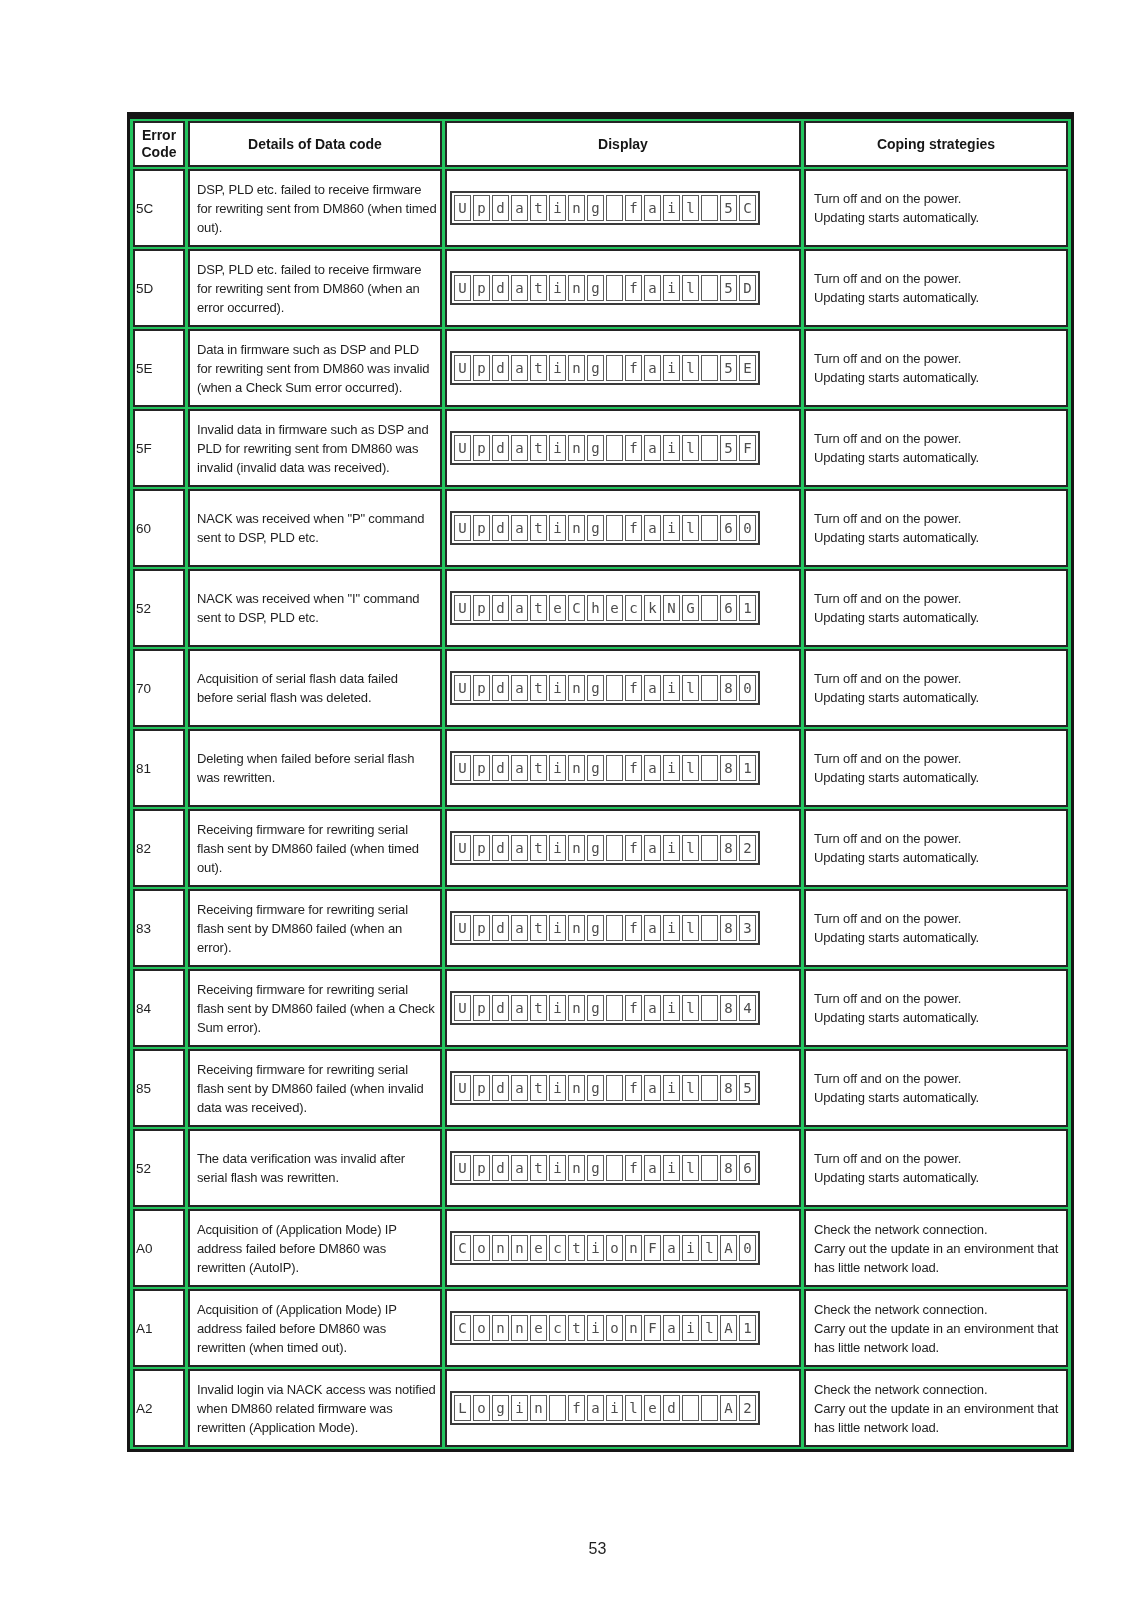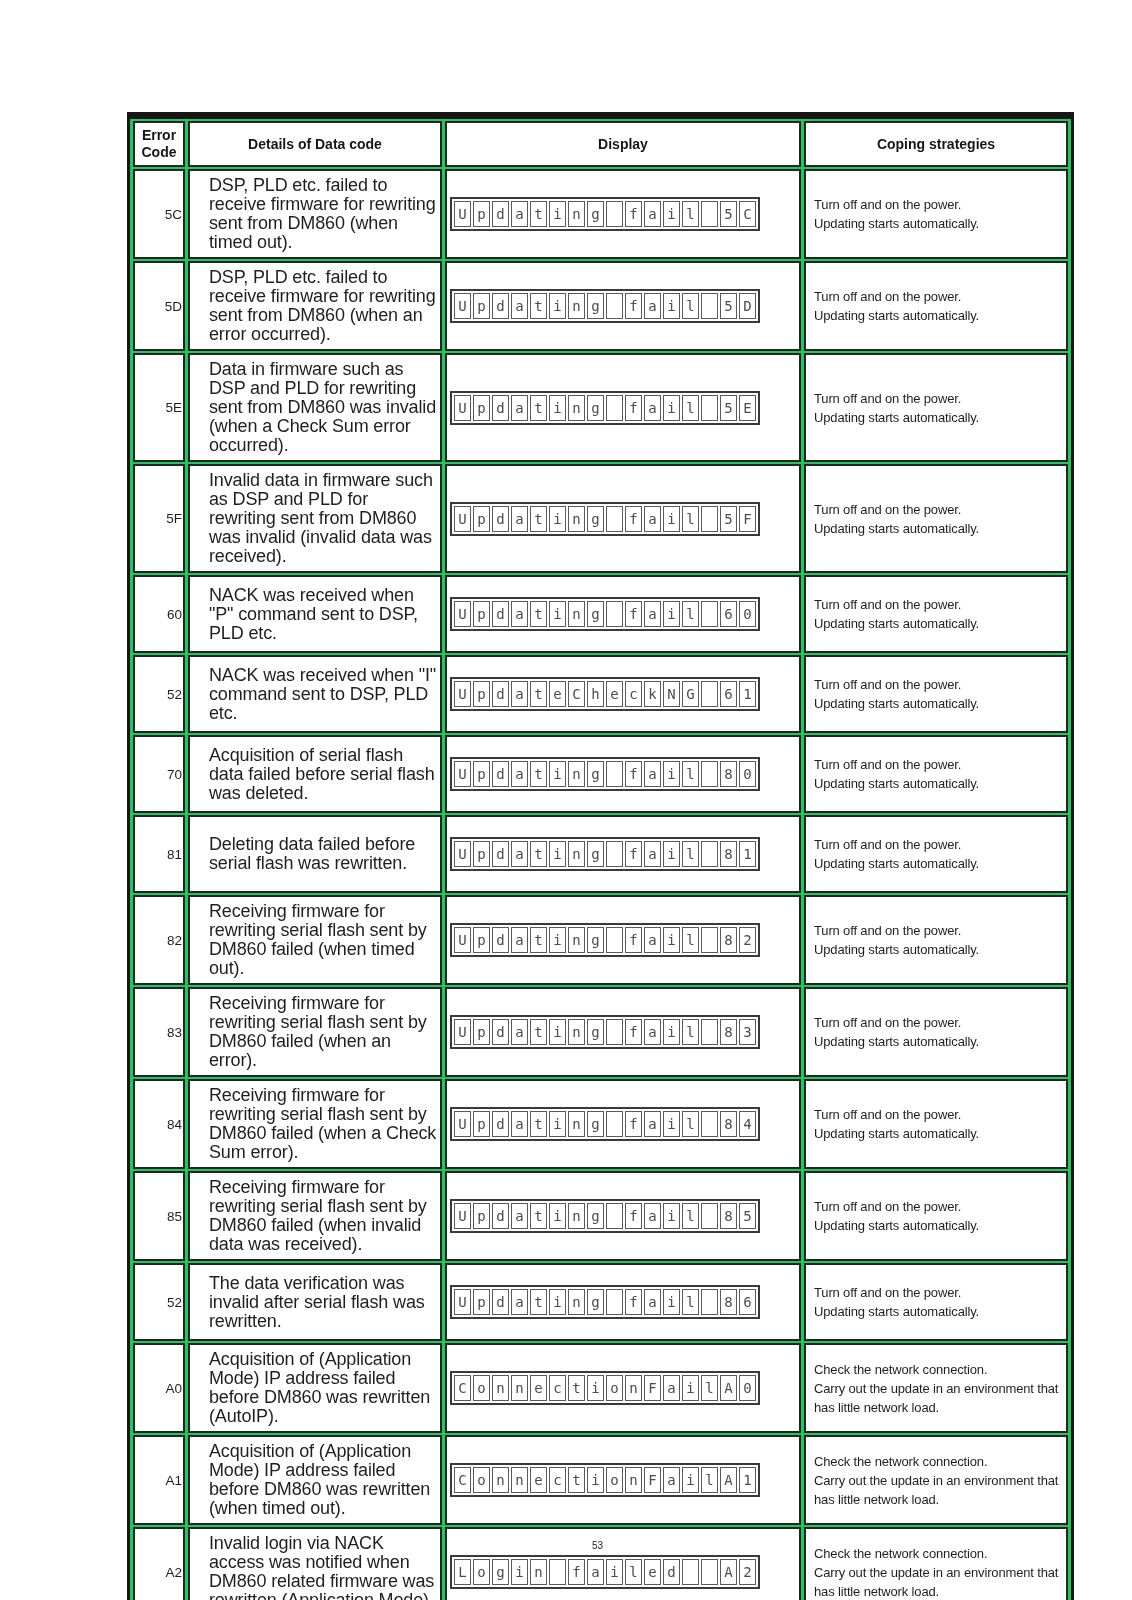--- a/index.html
+++ b/index.html
@@ -43,26 +43,26 @@
     font-size: 14px;
     font-weight: bold;
     text-align: center;
     height: 46px;
     padding: 2px 3px;
     line-height: 17px;
     color: #161616;
   }
   td { height: 78px; }
   td.code {
-    text-align: right;
+    text-align: left;
     font-size: 13.5px;
   }
   td.details {
-    padding: 5px 3px 5px 19px;
-    font-size: 18px;
+    padding: 5px 3px 5px 7px;
+    font-size: 13px;
     line-height: 19px;
     letter-spacing: -0.15px;
   }
   td.coping {
     padding: 5px 3px 5px 8px;
     font-size: 13px;
     line-height: 19px;
     letter-spacing: -0.15px;
     margin-left: 16px;
   }
@@ -90,21 +90,21 @@
     color: #4d4d4d;
     background: #ffffff;
     box-sizing: border-box;
   }
   .page-number {
     position: absolute;
     top: 1540px;
     left: 127px;
     width: 941px;
     text-align: center;
-    font-size: 10px;
+    font-size: 16px;
     color: #1f1f1f;
   }
 </style>
 </head>
 <body>
 
 <div class="page">
 
   <table class="err-table">
     <colgroup>
@@ -299,21 +299,21 @@
               <span class="lcd-cell">8</span>
               <span class="lcd-cell">0</span>
             </div></td>
           <td class="coping">
             <div class="coping-line">Turn off and on the power.</div>
             <div class="coping-line">Updating starts automatically.</div>
           </td>
         </tr>
         <tr>
           <td class="code">81</td>
-          <td class="details">Deleting data failed before serial flash was rewritten.</td>
+          <td class="details">Deleting when failed before serial flash was rewritten.</td>
           <td class="display"><div class="lcd">
               <span class="lcd-cell">U</span>
               <span class="lcd-cell">p</span>
               <span class="lcd-cell">d</span>
               <span class="lcd-cell">a</span>
               <span class="lcd-cell">t</span>
               <span class="lcd-cell">i</span>
               <span class="lcd-cell">n</span>
               <span class="lcd-cell">g</span>
               <span class="lcd-cell">&nbsp;</span>

